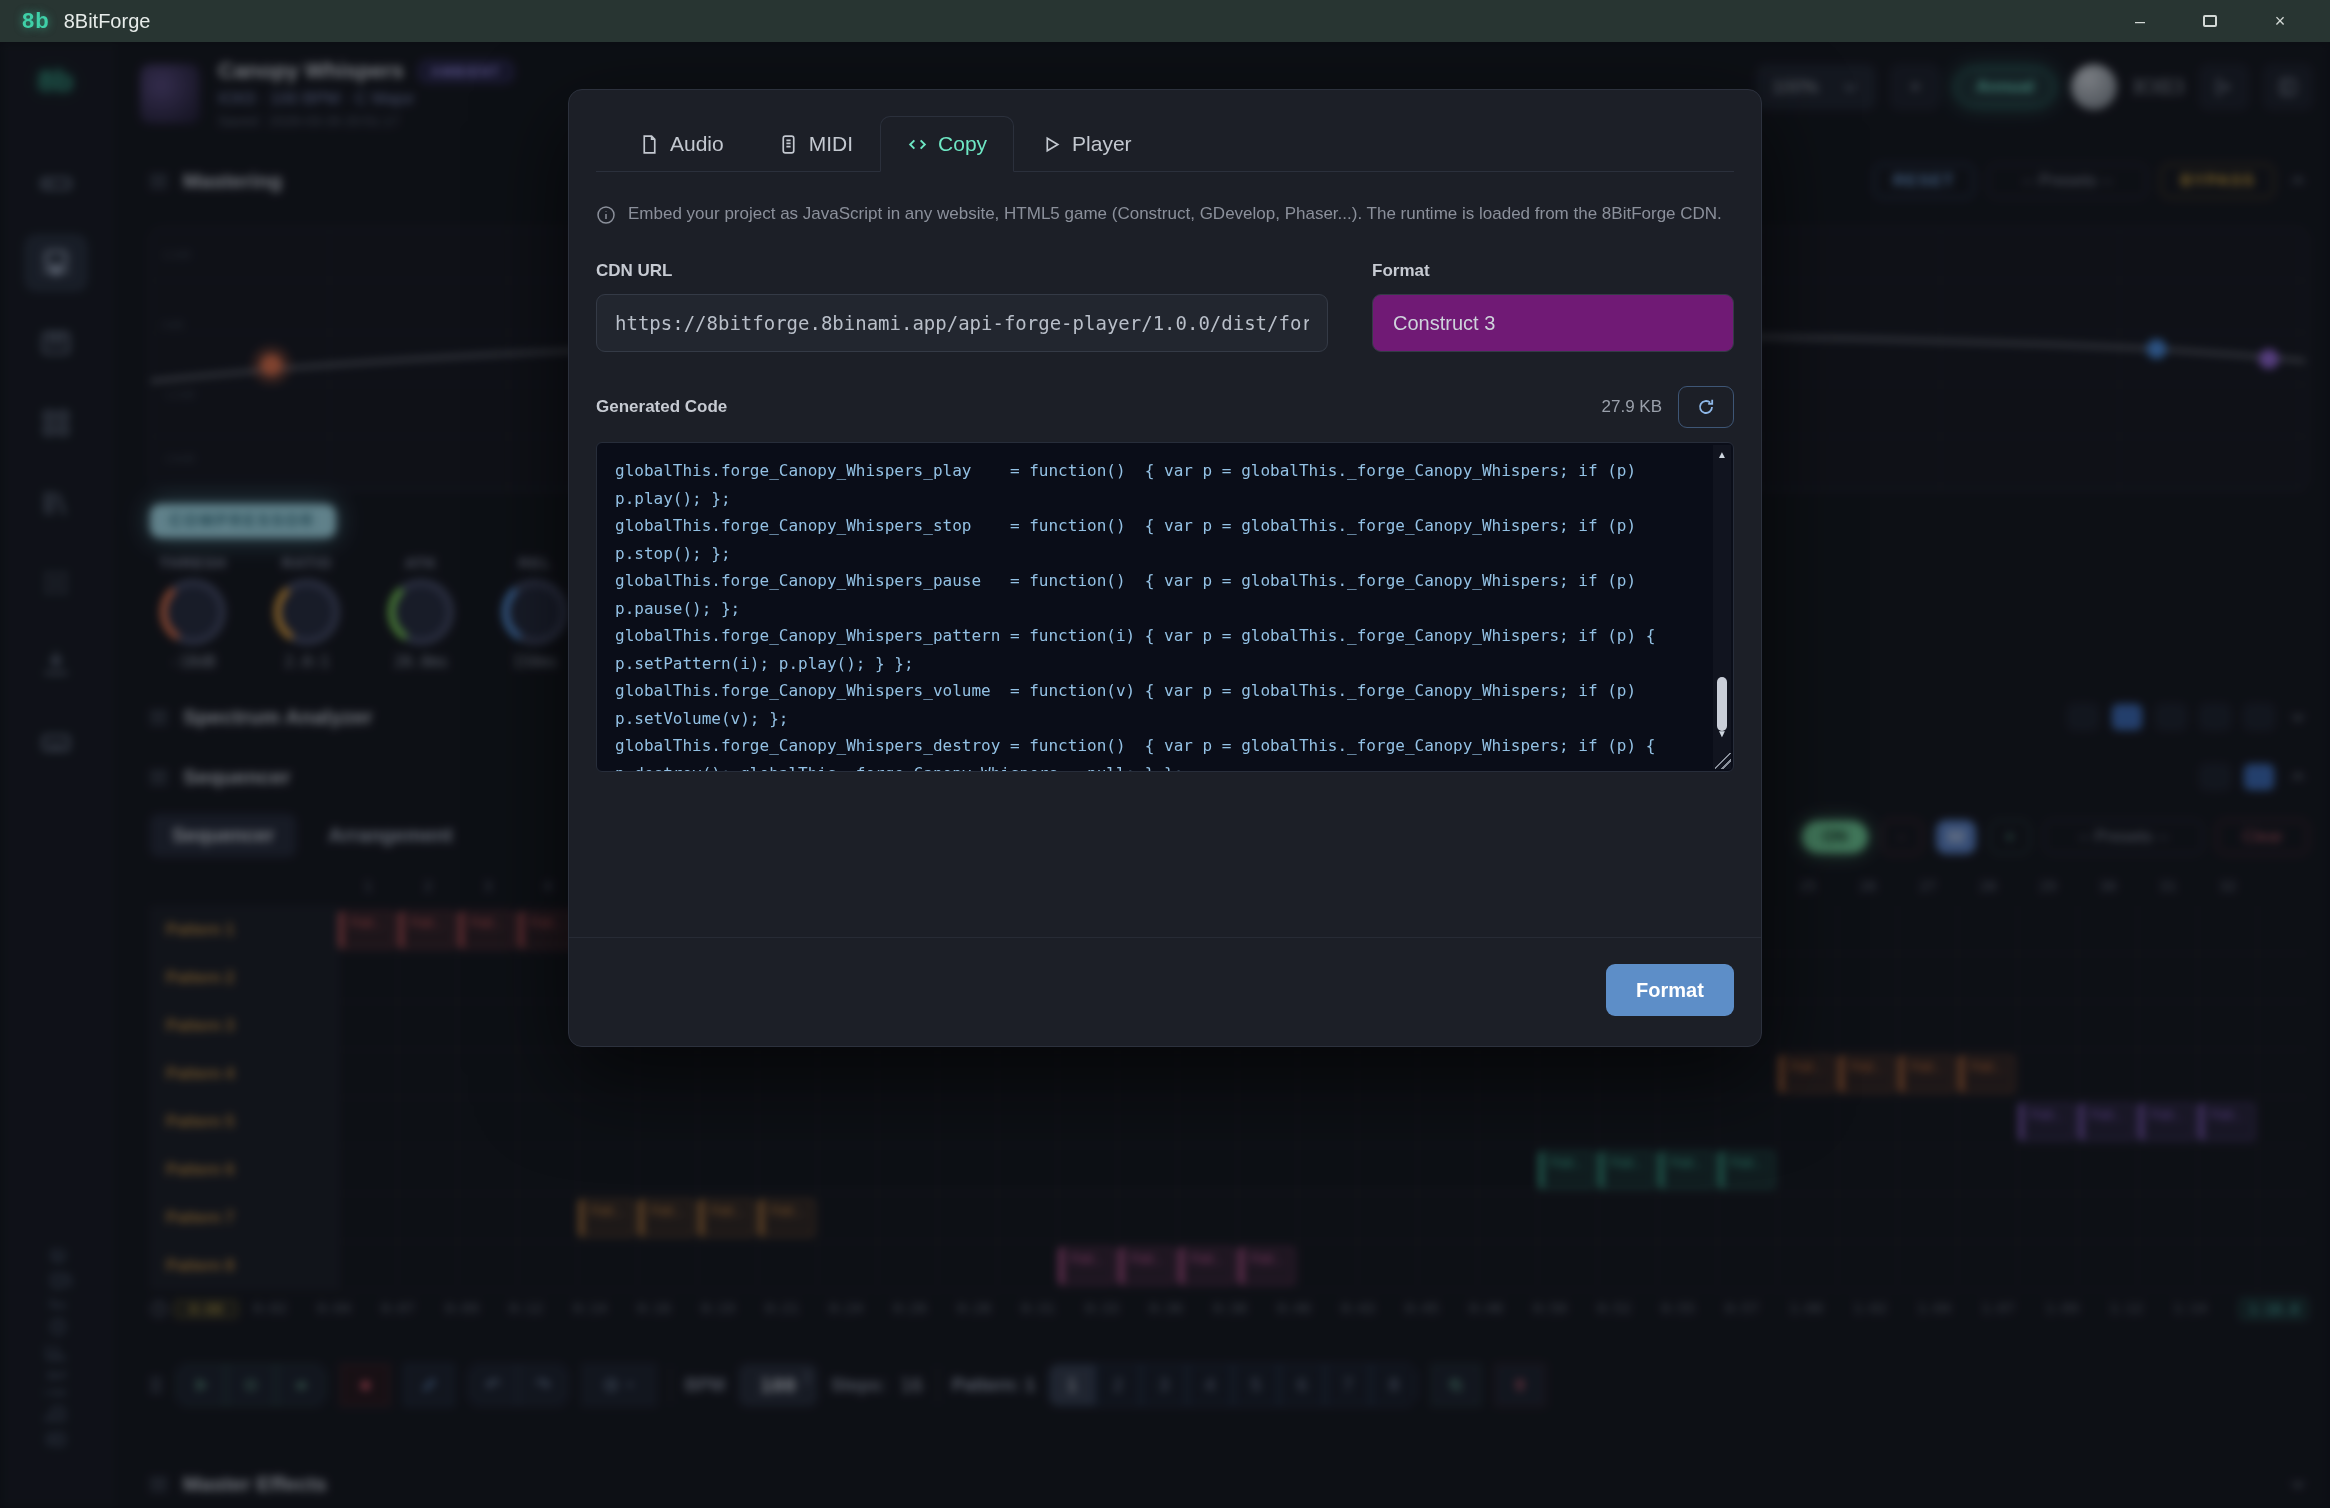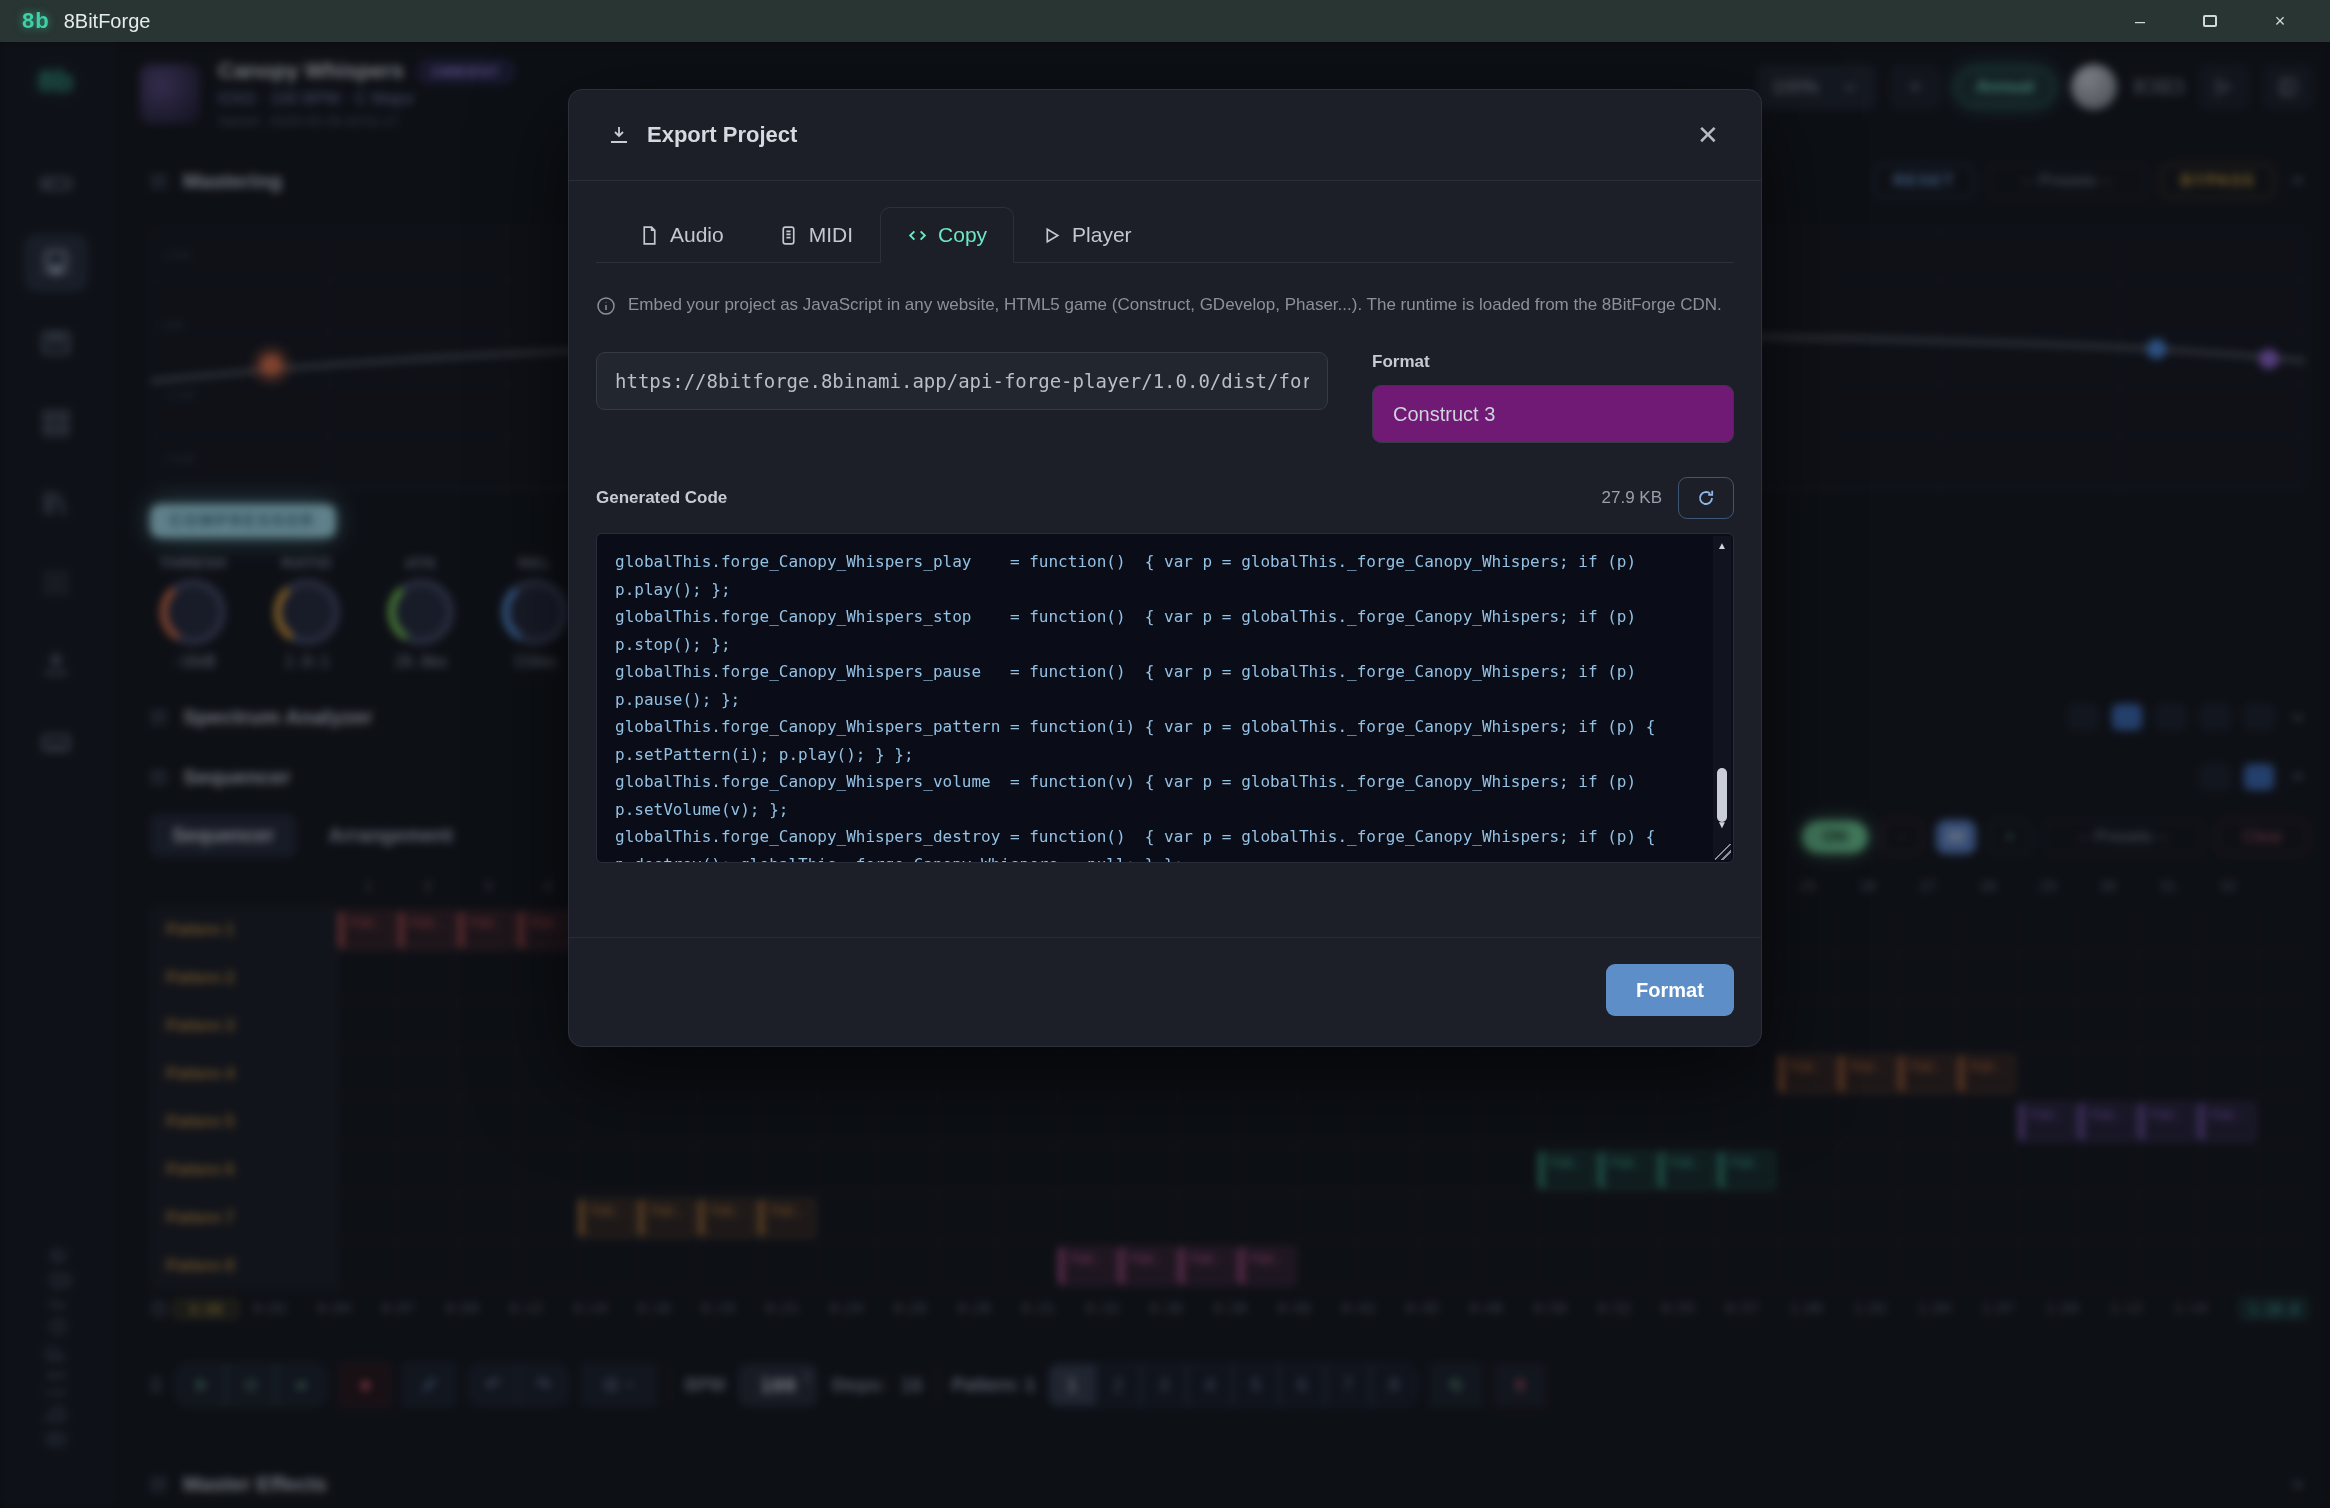--- a/index.html
+++ b/index.html
@@ -640,27 +640,20 @@
       <svg class="chev" viewBox="0 0 20 20" fill="none" stroke="currentColor" stroke-width="2">
           <path d="M5 8l5 5 5-5"></path>
         </svg>
     </div>
   </div>
 </div>
 
 <div class="dim-overlay"></div>
 
 <div class="modal">
-  <div class="m-header">
-    <svg width="24" height="24" viewBox="0 0 24 24" fill="none" stroke="#c9cdd5" stroke-width="1.8">
-        <path d="M12 4v9m-4-4l4 4 4-4M4 19h16"></path>
-      </svg>
-    <span class="m-title">Export Project</span>
-    <span class="m-close">✕</span>
-  </div>
 
   <div class="m-body">
     <div class="tabs">
       <span class="tab">
         <svg viewBox="0 0 20 20" fill="none" stroke="currentColor" stroke-width="1.6">
             <path d="M5 2h7l3 3v13H5z M12 2v3h3"></path>
           </svg>
         <span>Audio</span>
       </span>
       <span class="tab">
@@ -687,20 +680,21 @@
     <div class="m-info">
       <svg width="20" height="20" viewBox="0 0 20 20" fill="none" stroke="currentColor" stroke-width="1.5">
           <circle cx="10" cy="10" r="8"></circle>
           <path d="M10 9v5M10 6v.5"></path>
         </svg>
       <span>Embed your project as JavaScript in any website, HTML5 game (Construct, GDevelop, Phaser...). The runtime is loaded from the 8BitForge CDN.</span>
     </div>
 
     <div class="fields">
       <div class="f-cdn">
+        <div class="f-label">CDN URL</div>
         <input class="text-input" readonly="" value="https://8bitforge.8binami.app/api-forge-player/1.0.0/dist/forge-playe" style="">
       </div>
       <div class="f-format">
         <div class="f-label">Format</div>
         <div class="select-box">
           <span>Construct 3</span>
         </div>
       </div>
     </div>
 

